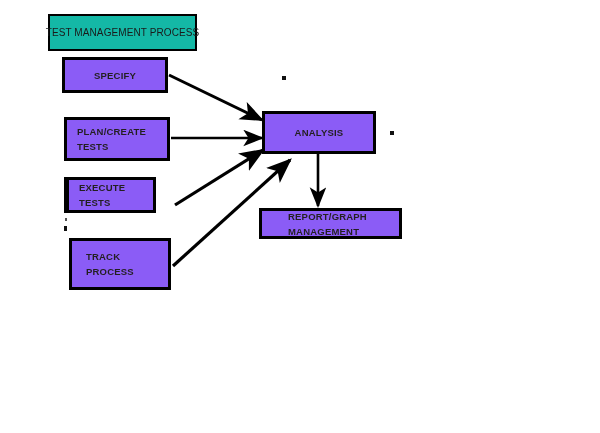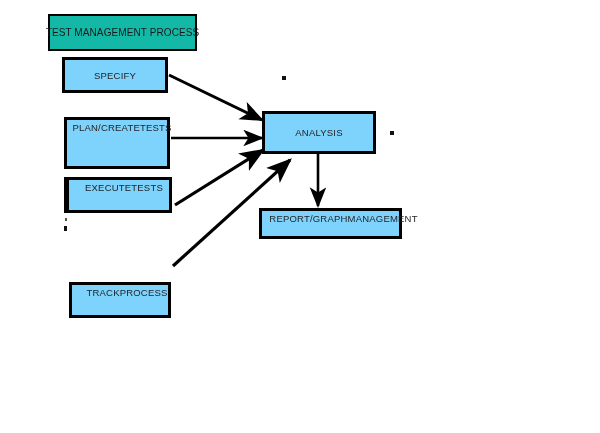--- a/index.html
+++ b/index.html
@@ -14,28 +14,29 @@
     position: relative;
     width: 600px;
     height: 433px;
     background: #ffffff;
     overflow: hidden;
   }
   .node {
     position: absolute;
     box-sizing: border-box;
     border: 3px solid #000000;
-    background: #7dd3fc;
+    background: #8b5cf6;
     color: #231f20;
     font-size: 9.5px;
     letter-spacing: 0.2px;
     line-height: 15px;
     display: flex;
-    flex-direction: row;
+    flex-direction: column;
     justify-content: center;
+    font-weight: bold;
   }
   .node .line {
     display: block;
     white-space: nowrap;
   }
   .node.left-text {
     padding-left: 10px;
     align-items: flex-start;
   }
   .node.center-text {
@@ -56,23 +57,23 @@
     background: #14b8a6;
     color: #1a1a1a;
     font-size: 10px;
     letter-spacing: 0.1px;
     display: flex;
     align-items: center;
     justify-content: center;
     white-space: nowrap;
   }
   #n-specify  { left: 62px;  top: 57px;  width: 106px; height: 36px; }
-  #n-plan     { left: 64px;  top: 117px; width: 106px; height: 52px; }
-  #n-execute  { left: 64px;  top: 177px; width: 108px; height: 36px; border-left-width: 5px; }
-  #n-track    { left: 69px;  top: 238px; width: 102px; height: 36px; margin-top: 44px; }
+  #n-plan     { left: 64px;  top: 117px; width: 106px; height: 44px; }
+  #n-execute  { left: 64px;  top: 177px; width: 92px; height: 36px; border-left-width: 5px; }
+  #n-track    { left: 69px;  top: 238px; width: 102px; height: 52px; }
   #n-analysis { left: 262px; top: 111px; width: 114px; height: 43px; align-items: center; }
   #n-report   { left: 259px; top: 208px; width: 143px; height: 31px; padding-left: 26px; }
   #edges {
     position: absolute;
     left: 0;
     top: 0;
     width: 600px;
     height: 433px;
     pointer-events: none;
   }

